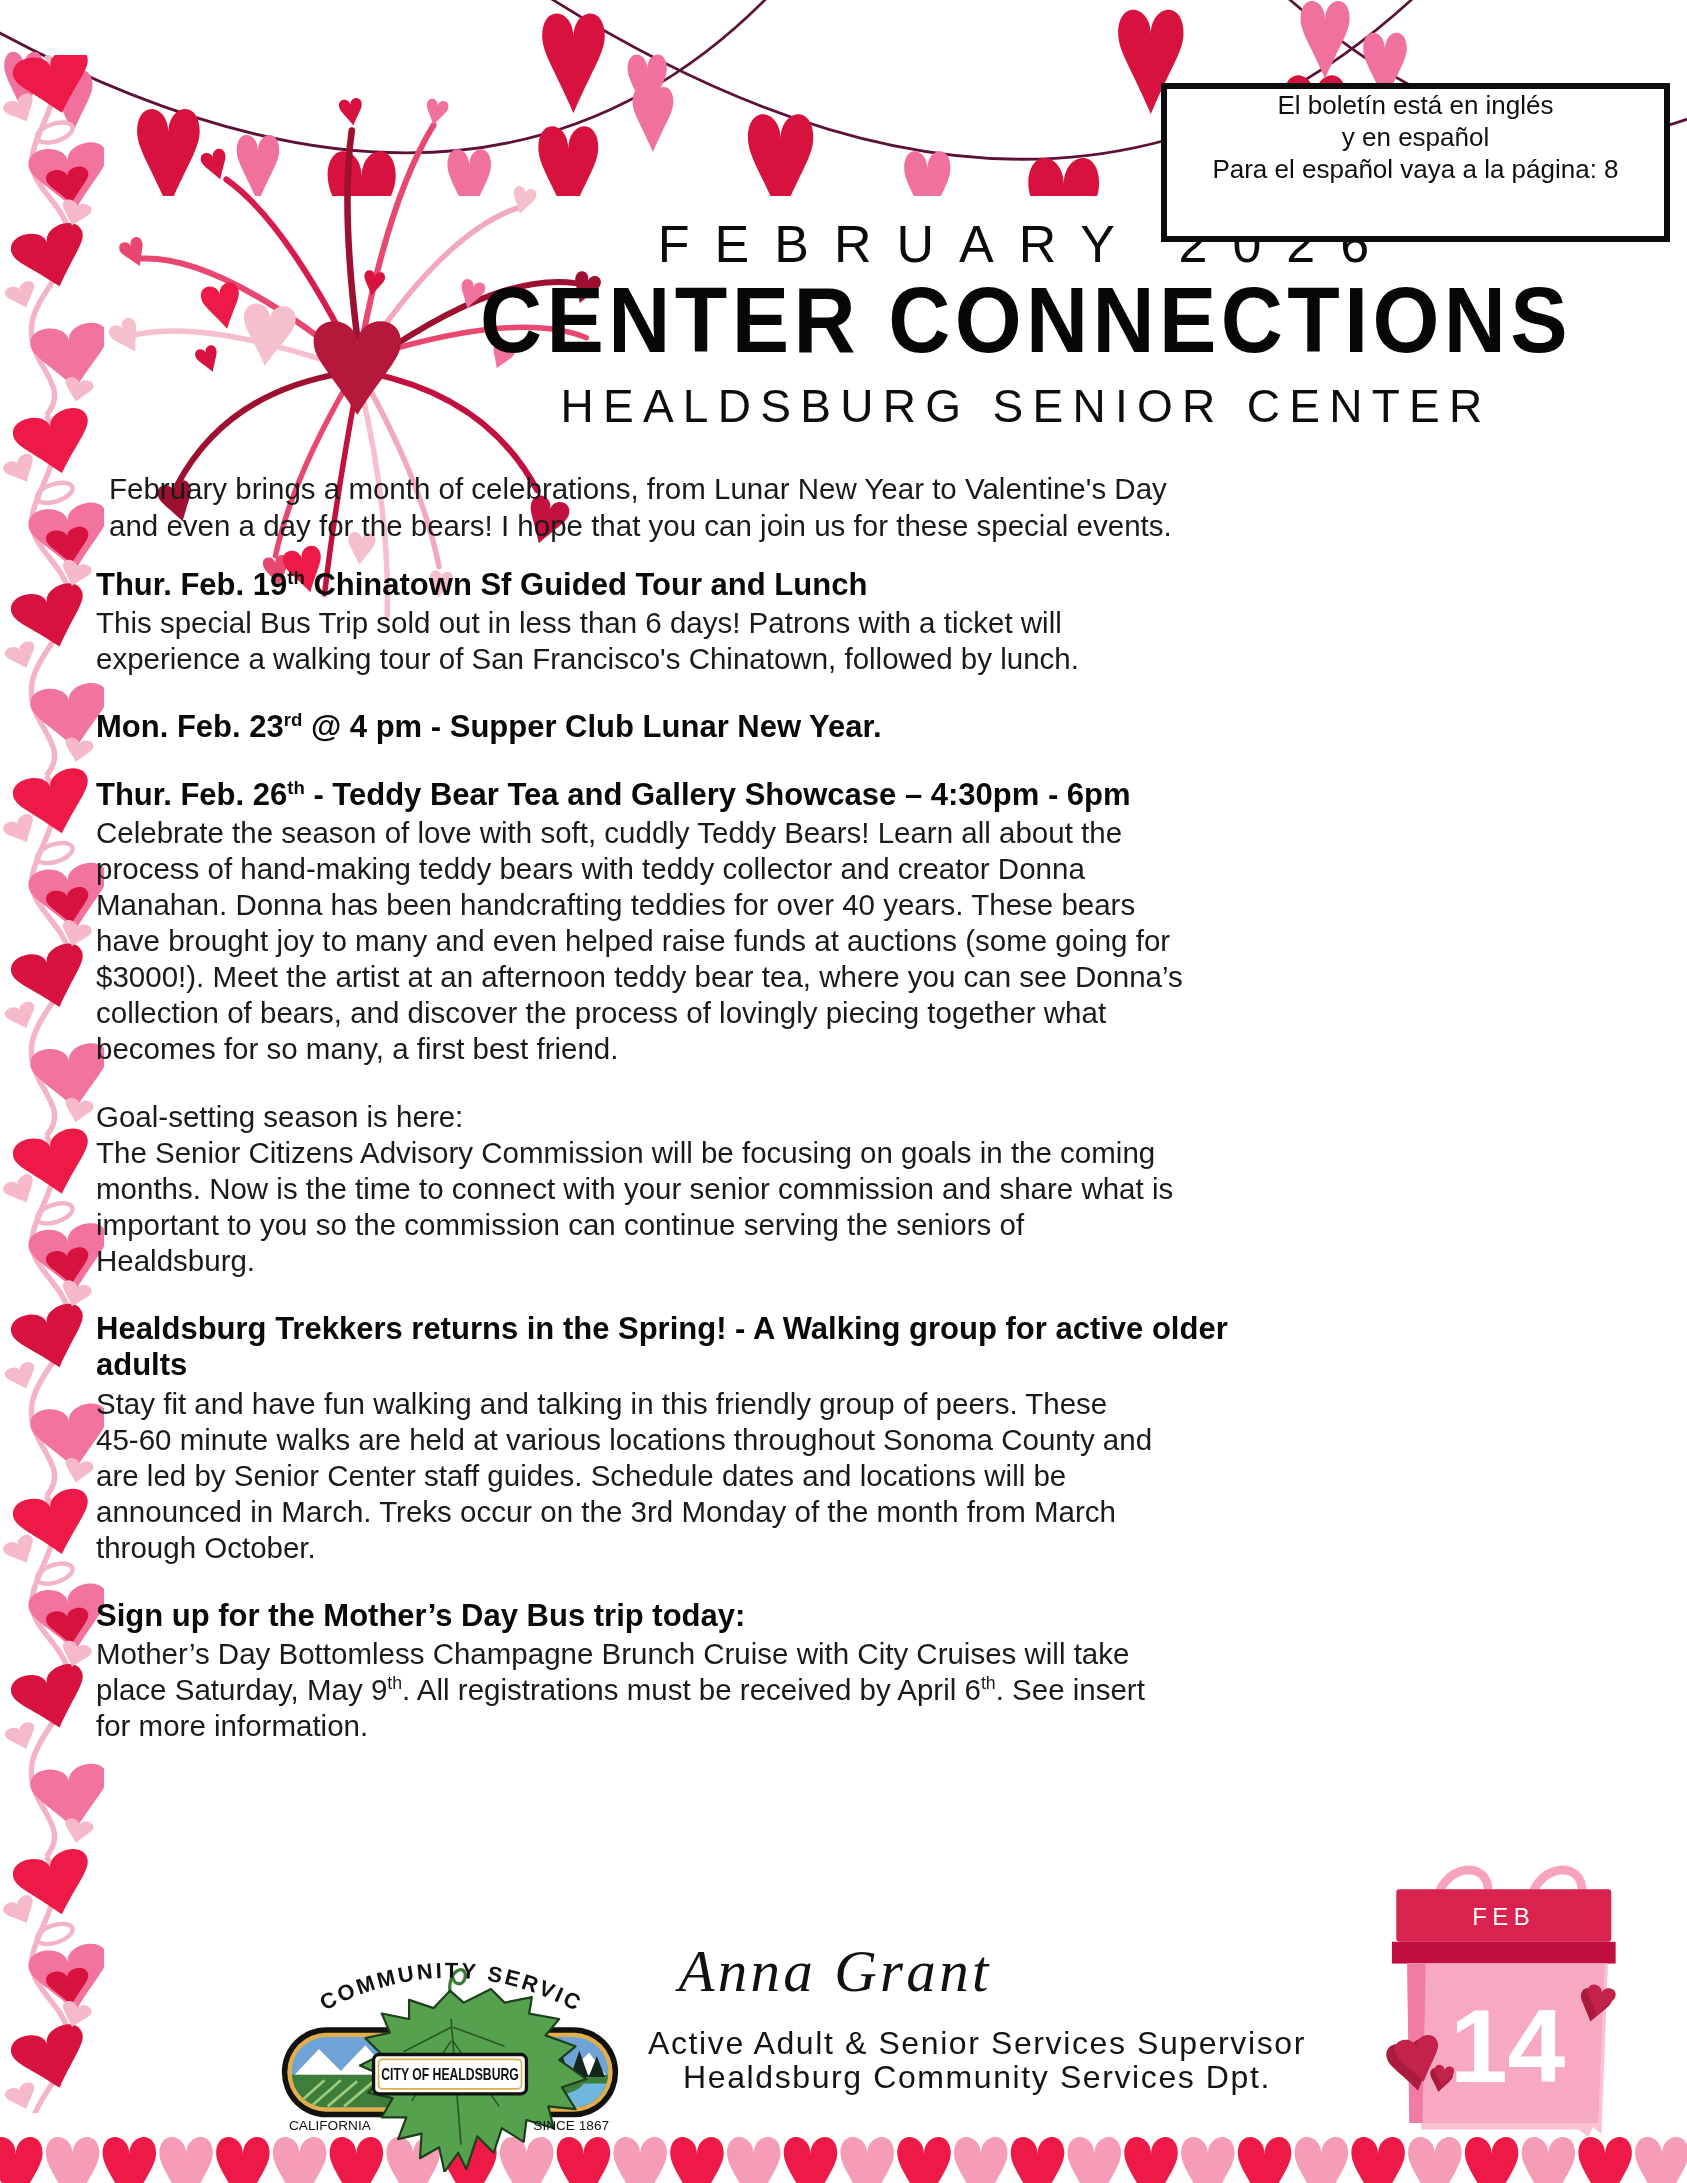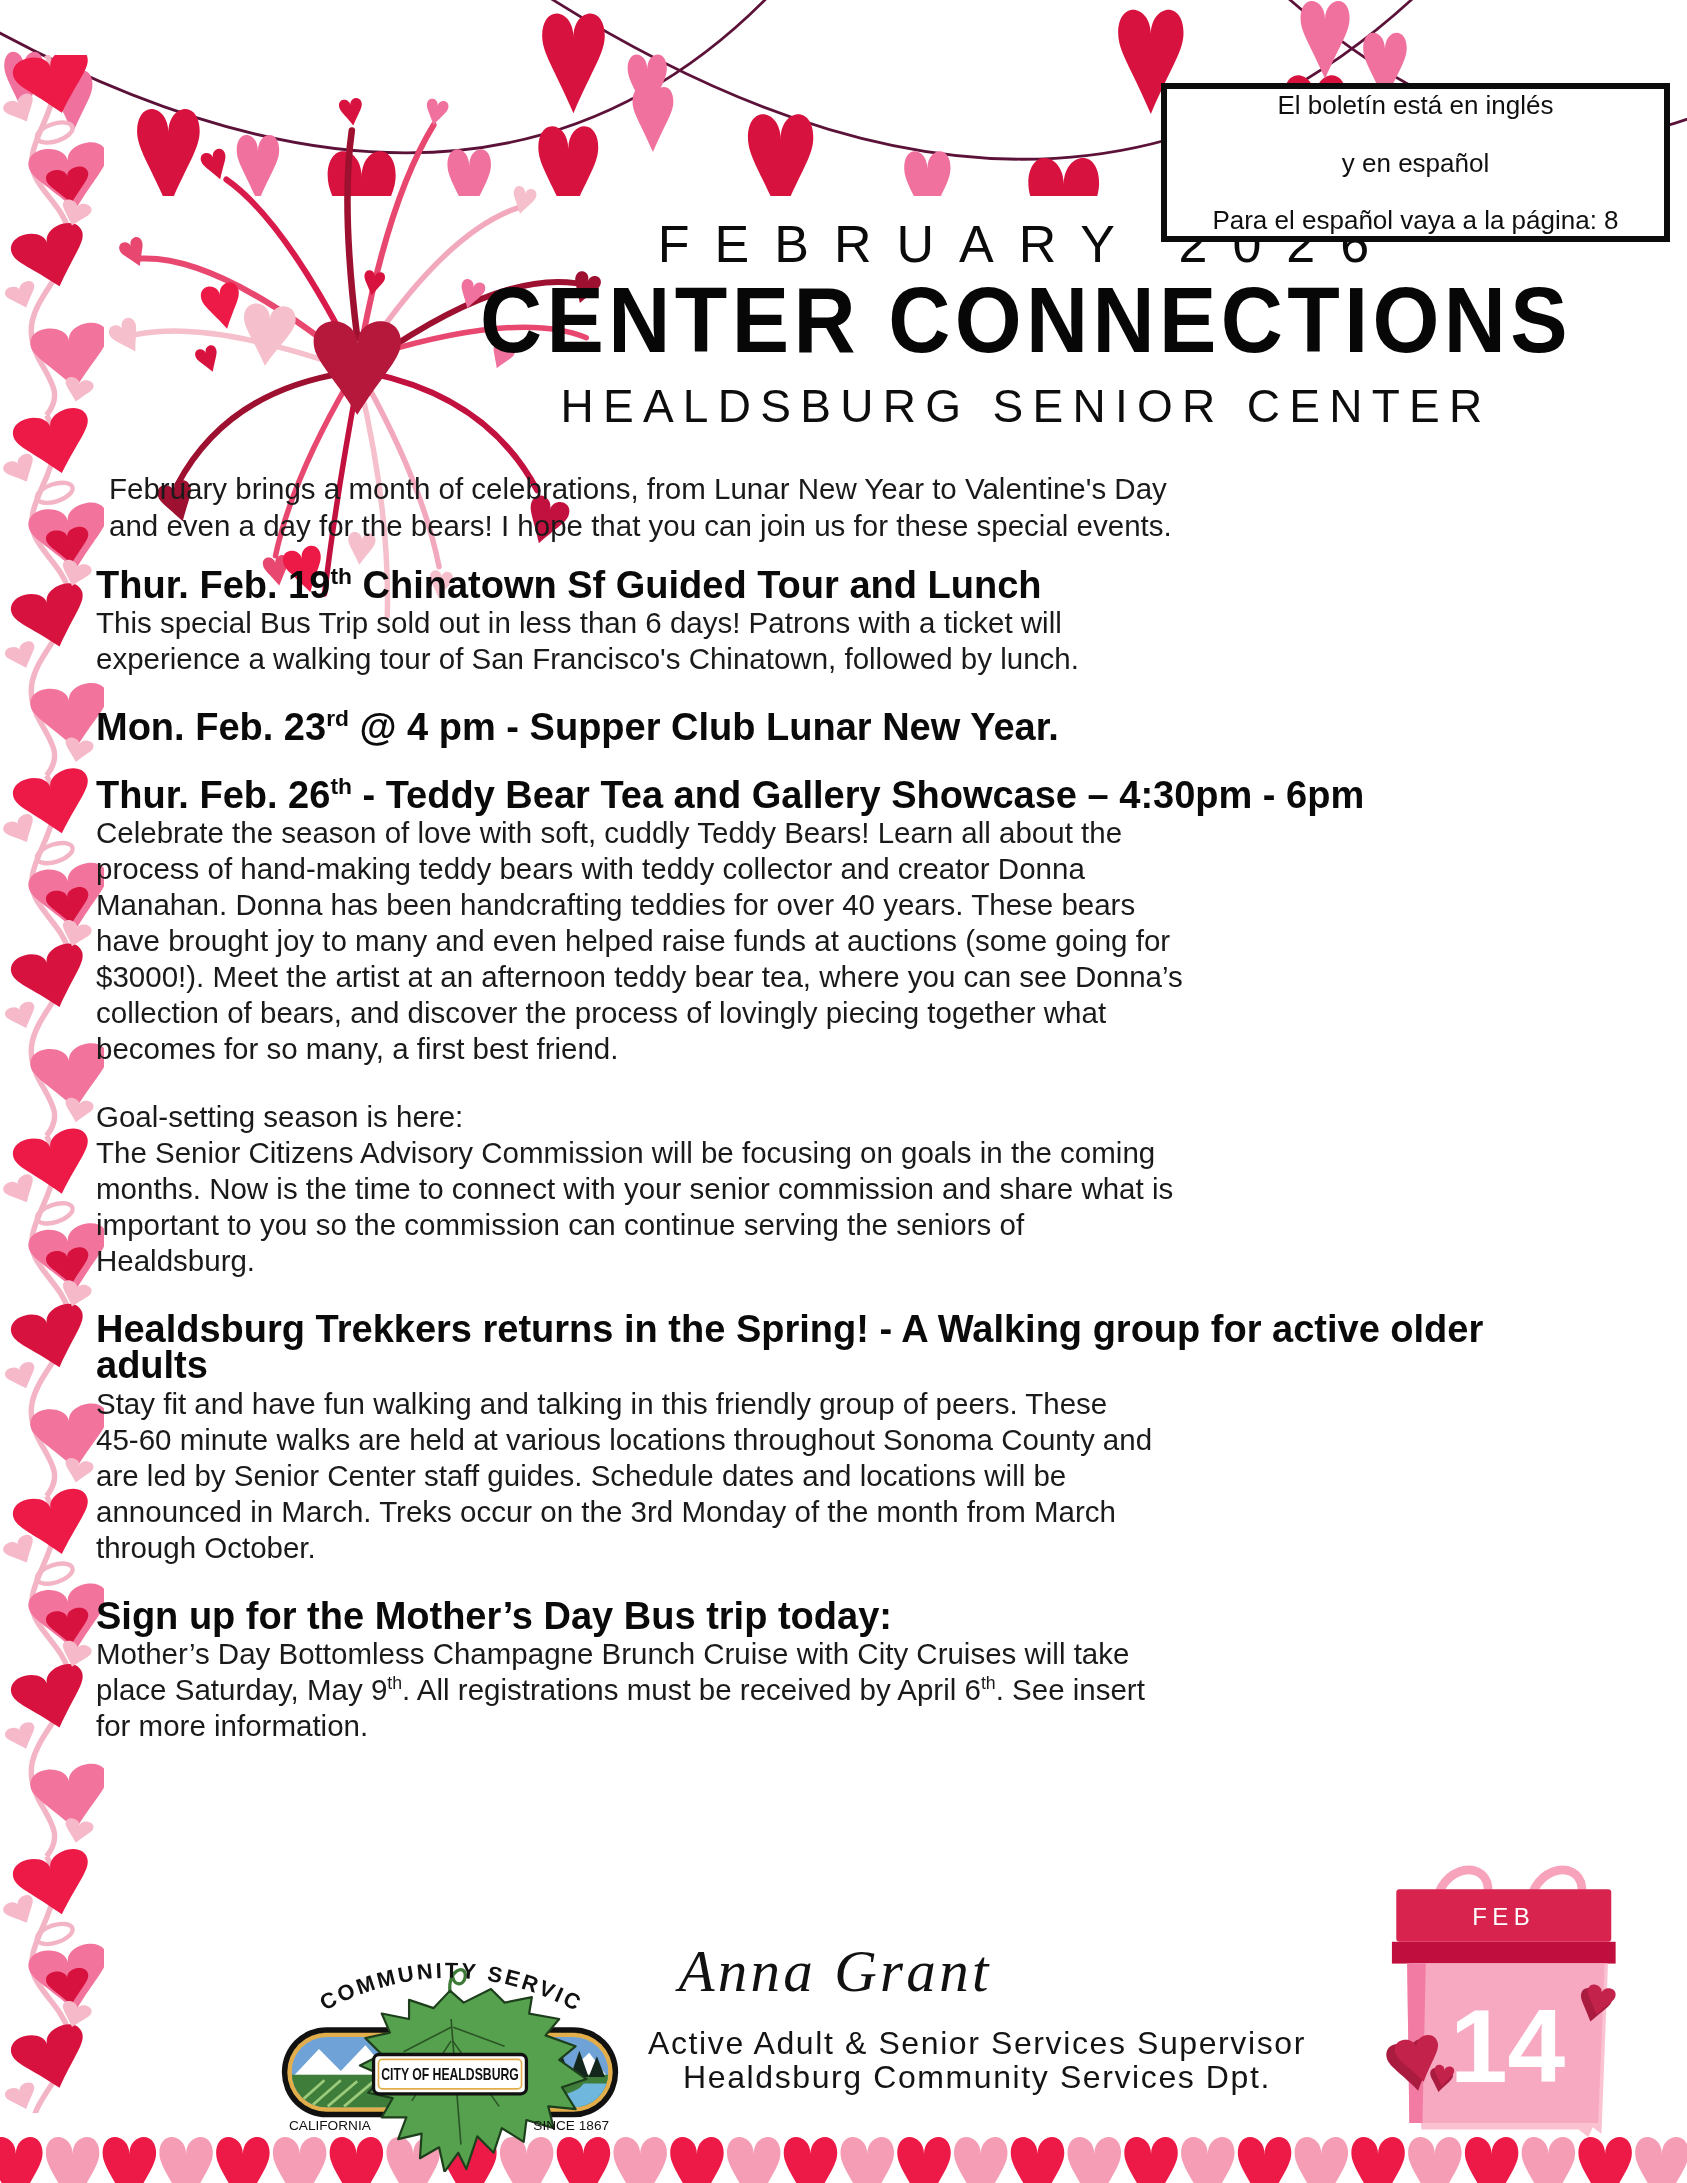--- a/index.html
+++ b/index.html
@@ -6,38 +6,38 @@
   body{
     width:1687px;height:2183px;position:relative;overflow:hidden;background:#ffffff;
     font-family:"Liberation Sans",sans-serif;color:#131313;
   }
   .abs{position:absolute;}
   svg{display:block;}
   
   .spanish-box{
     left:1161px;top:83px;width:509px;height:159px;box-sizing:border-box;
     border:6px solid #0c0c0c;background:#ffffff;z-index:6;
-    display:flex;flex-direction:column;justify-content:space-between;text-align:center;
+    display:flex;flex-direction:column;justify-content:flex-start;text-align:center;
     font-size:26px;line-height:32px;color:#101010;
   }
   
   .title-block{left:349px;top:214px;width:1354px;text-align:center;z-index:4;}
   .month-line{font-size:52px;letter-spacing:25px;font-weight:400;color:#0b0b0b;white-space:nowrap;}
   .main-title{font-size:86px;font-weight:800;letter-spacing:4.4px;line-height:1.02;margin-top:3.3px;color:#070707;white-space:nowrap;transform:scaleY(1.08);}
   .sub-title{font-size:46px;font-weight:400;letter-spacing:9.3px;margin-top:14px;color:#0d0d0d;white-space:nowrap;}
   
   .intro{
     left:109px;top:470px;width:1501px;z-index:4;
     font-size:29.5px;line-height:37px;white-space:pre-line;color:#1a1a1a;
   }
   
   .sections{left:96px;top:567px;width:1528px;z-index:4;}
   .section{margin-bottom:32px;}
   .section .head{
-    font-size:38px;font-weight:700;line-height:36px;color:#0a0a0a;white-space:pre-line;margin-bottom:2.2px;
+    font-size:31px;font-weight:700;line-height:36px;color:#0a0a0a;white-space:pre-line;margin-bottom:2.2px;
   }
   .section .head sup{font-size:60%;vertical-align:super;line-height:0;}
   .section .head.u > .hpre{text-decoration:underline;text-decoration-thickness:2.7px;text-underline-offset:4.9px;}
   .section .body{
     font-size:29.5px;line-height:36px;color:#1a1a1a;white-space:pre-line;
   }
   .section .body sup{font-size:60%;vertical-align:super;line-height:0;}
   
   .signature{
     left:573px;top:1937px;width:524px;text-align:center;z-index:4;

